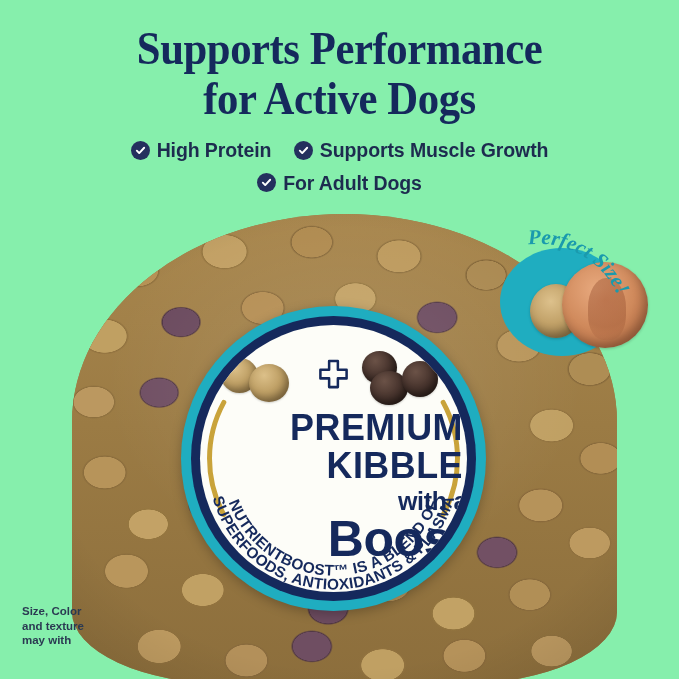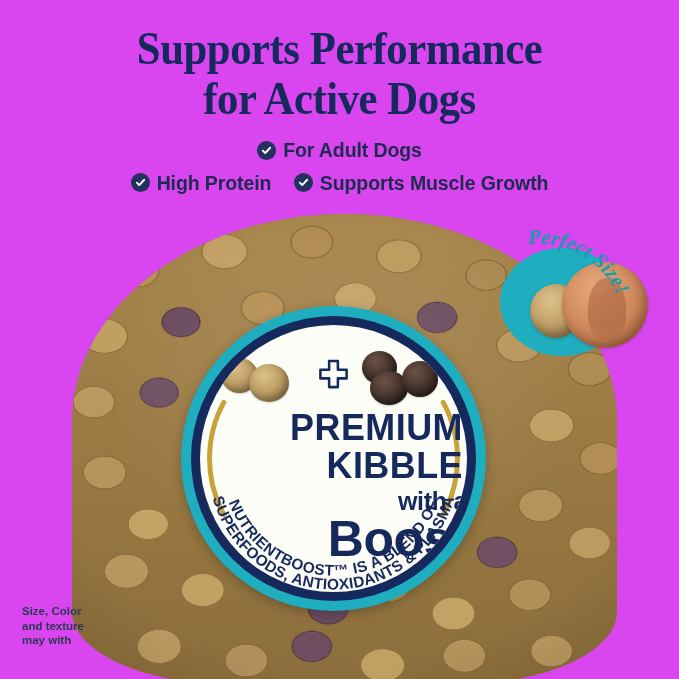--- a/index.html
+++ b/index.html
@@ -6,21 +6,21 @@
   html,body{margin:0;padding:0;}
   body{
     width:679px;height:679px;
     font-family:"Liberation Sans", sans-serif;
     background:#e2f2f7;
     overflow:hidden;
   }
   .stage{
     position:relative;
     width:679px;height:679px;
-    background:#d946ef;
+    background:#86efac;
     overflow:hidden;
   }
 
   
   .headline{
     position:absolute;left:0;top:24px;width:679px;
     text-align:center;
     color:#15295c;
     font-family:"Liberation Serif", serif;
     font-weight:700;
@@ -250,39 +250,39 @@
   </div>
 
   <div class="bullets">
     <span class="brow">
       <span class="bullet">
         <span class="check">
           <svg width="11" height="11" viewBox="0 0 12 12">
               <path d="M2 6.2 L4.6 8.8 L10 3" stroke="#ffffff" stroke-width="2.1" fill="none" stroke-linecap="round" stroke-linejoin="round"></path>
             </svg>
         </span>
-        <span>For Adult Dogs</span>
+        <span>High Protein</span>
+      </span>
+      <span class="bullet">
+        <span class="check">
+          <svg width="11" height="11" viewBox="0 0 12 12">
+              <path d="M2 6.2 L4.6 8.8 L10 3" stroke="#ffffff" stroke-width="2.1" fill="none" stroke-linecap="round" stroke-linejoin="round"></path>
+            </svg>
+        </span>
+        <span>Supports Muscle Growth</span>
       </span>
     </span>
     <span class="brow">
       <span class="bullet">
         <span class="check">
           <svg width="11" height="11" viewBox="0 0 12 12">
               <path d="M2 6.2 L4.6 8.8 L10 3" stroke="#ffffff" stroke-width="2.1" fill="none" stroke-linecap="round" stroke-linejoin="round"></path>
             </svg>
         </span>
-        <span>High Protein</span>
-      </span>
-      <span class="bullet">
-        <span class="check">
-          <svg width="11" height="11" viewBox="0 0 12 12">
-              <path d="M2 6.2 L4.6 8.8 L10 3" stroke="#ffffff" stroke-width="2.1" fill="none" stroke-linecap="round" stroke-linejoin="round"></path>
-            </svg>
-        </span>
-        <span>Supports Muscle Growth</span>
+        <span>For Adult Dogs</span>
       </span>
     </span>
   </div>
 
   <div class="pile">
     <div class="grain"></div>
     <div class="shade"></div>
   </div>
 
   <div class="badge">

